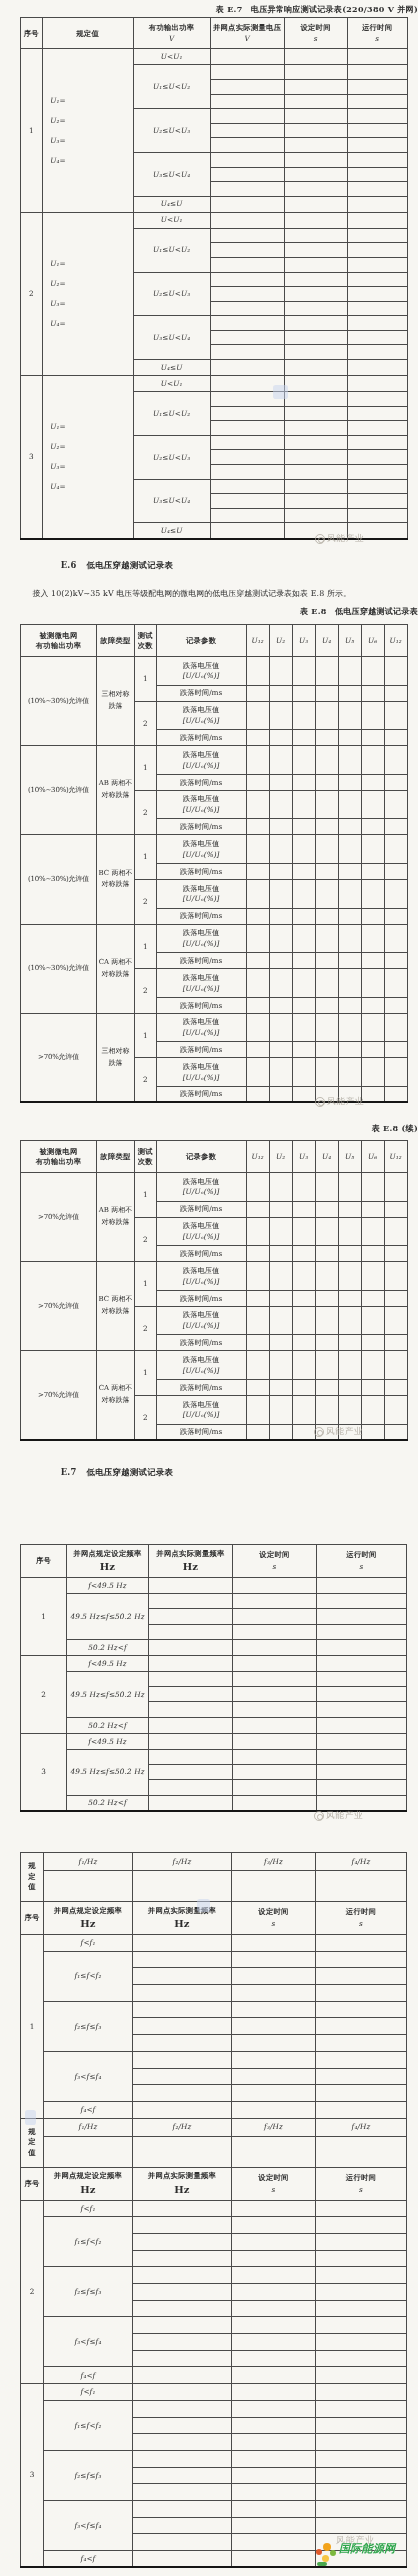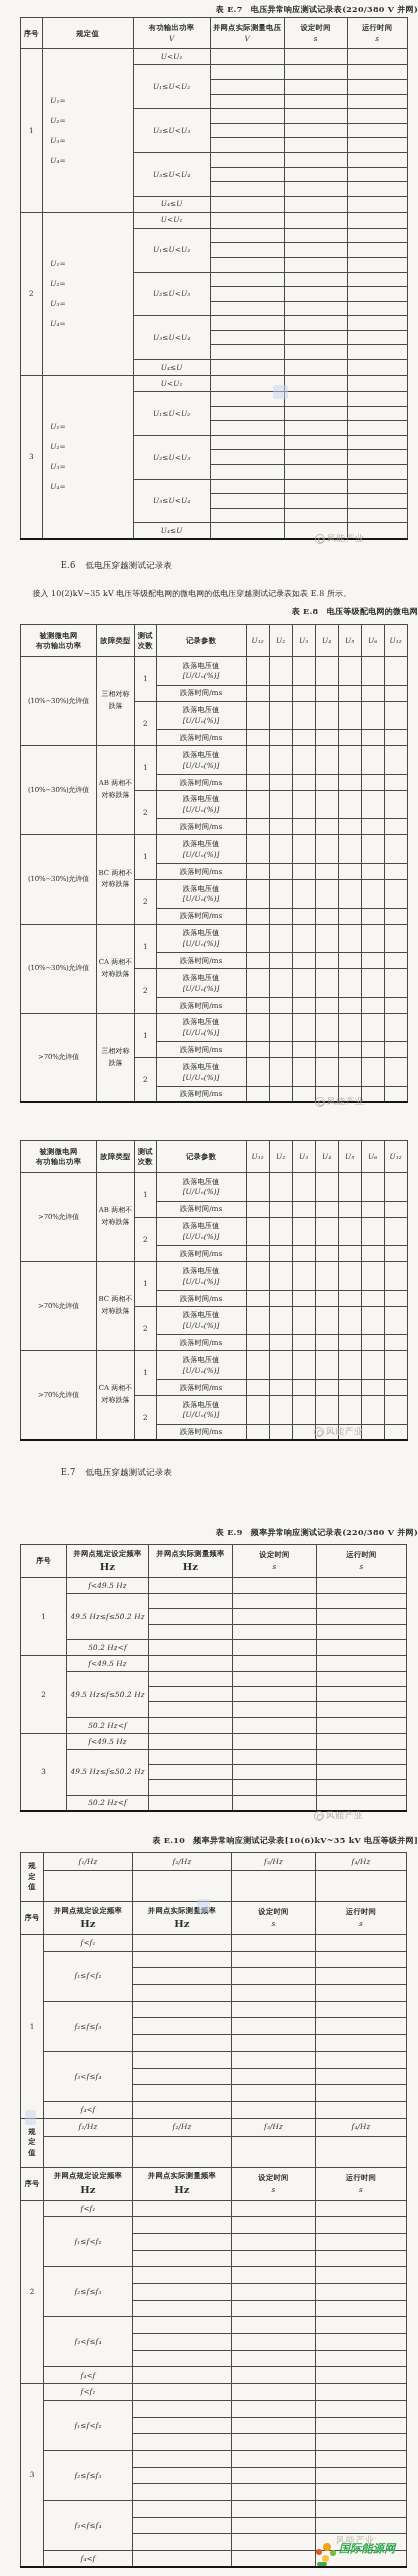--- a/index.html
+++ b/index.html
@@ -1,21 +1,21 @@
 <!DOCTYPE html>
 <html style="font-size:11px"><head>
 <meta charset="utf-8">
 <style>
   html,body{margin:0;padding:0;background:#e8e6e1;}
   .page{position:relative;width:418px;height:2576px;background:#f7f6f2;
         font-family:"DejaVu Serif","Liberation Serif",serif;color:#2d2d2d;overflow:hidden;}
   
   .tbl-title{position:absolute;left:0;width:100%;text-align:right;font-weight:700;
              font-size:8px;letter-spacing:0.3px;white-space:nowrap;}
-  .sec-heading{position:absolute;left:16.7px;font-weight:400;font-size:8.4px;letter-spacing:0.3px;padding-left:44px;}
+  .sec-heading{position:absolute;left:16.7px;font-weight:700;font-size:8.4px;letter-spacing:0.3px;padding-left:44px;}
   .sec-heading .no{margin-right:9.8px;}
   .para{position:absolute;left:16.7px;width:386px;font-size:7.9px;line-height:1.8;
         text-indent:2em;text-align:justify;letter-spacing:0.1px;}
   
   table{position:absolute;left:20px;width:386px;border-collapse:collapse;table-layout:fixed;
         border:1.4px solid #232323;}
   td,th{border:0.7px solid #4a4a4a;padding:0 0.7px;font-weight:normal;font-size:7.3px;
         line-height:1.3;text-align:center;vertical-align:middle;overflow:hidden;}
   .t-end{border-bottom:2.1px solid #161616;}
   thead td, .sh td, .hdr-cell{font-size:7.3px;font-weight:600;letter-spacing:0.3px;}
@@ -317,21 +317,21 @@
 
   <div class="wm" style="top:533px;left:315px">
     <span class="wm-circle"></span>
     <span>风能产业</span>
   </div>
 
   <div class="sec-heading" style="top:560px">
     <span class="no">E.6</span><span>低电压穿越测试记录表</span>
   </div>
   <div class="para" style="top:587px">接入 10(2)kV~35 kV 电压等级配电网的微电网的低电压穿越测试记录表如表 E.8 所示。</div>
-  <div class="tbl-title" style="top:606px">表 E.8　电压等级配电网的微电网</div>
+  <div class="tbl-title" style="top:606px">表 E.8　低电压穿越测试记录表</div>
 
   <table class="e8 t-end" style="top:624px">
     <colgroup>
       <col style="width:76px">
         <col style="width:38px">
         <col style="width:21.6px">
         <col style="width:90px">
       <col style="width:23px">
         <col style="width:23px">
         <col style="width:23px">
@@ -632,20 +632,21 @@
           <td class="blank"></td>
       </tr>
     </tbody>
   </table>
 
   <div class="wm" style="top:1096px;left:315px">
     <span class="wm-circle"></span>
     <span>风能产业</span>
   </div>
 
+  <div class="tbl-title" style="top:1123px">表 E.8 (续)</div>
 
   <table class="e8 t-end" style="top:1140px">
     <colgroup>
       <col style="width:76px">
         <col style="width:38px">
         <col style="width:21.6px">
         <col style="width:90px">
       <col style="width:23px">
         <col style="width:23px">
         <col style="width:23px">
@@ -841,21 +842,20 @@
   </table>
 
   <div class="wm" style="top:1426px;left:314px">
     <span class="wm-circle"></span>
     <span>风能产业</span>
   </div>
 
   <div class="sec-heading" style="top:1467px">
     <span class="no">E.7</span><span>低电压穿越测试记录表</span>
   </div>
-  <div class="tbl-title" style="top:1527px">表 E.9　频率异常响应测试记录表(220/380 V 并网)</div>
 
   <table class="e9 t-end" style="top:1544px">
     <colgroup>
       <col style="width:46px">
         <col style="width:82px">
         <col style="width:84px">
       <col style="width:84px">
         <col style="width:90px">
     </colgroup>
     <thead>
@@ -970,21 +970,20 @@
         <td class="blank"></td>
       </tr>
     </tbody>
   </table>
 
   <div class="wm" style="top:1810px;left:314px">
     <span class="wm-circle"></span>
     <span>风能产业</span>
   </div>
 
-  <div class="tbl-title" style="top:1835px">表 E.10　频率异常响应测试记录表[10(6)kV~35 kV 电压等级并网]</div>
 
   <table class="e10 t-end" style="top:1852px">
     <colgroup>
       <col style="width:23px">
         <col style="width:89px">
         <col style="width:99px">
       <col style="width:84px">
         <col style="width:91px">
     </colgroup>
     <tbody>

